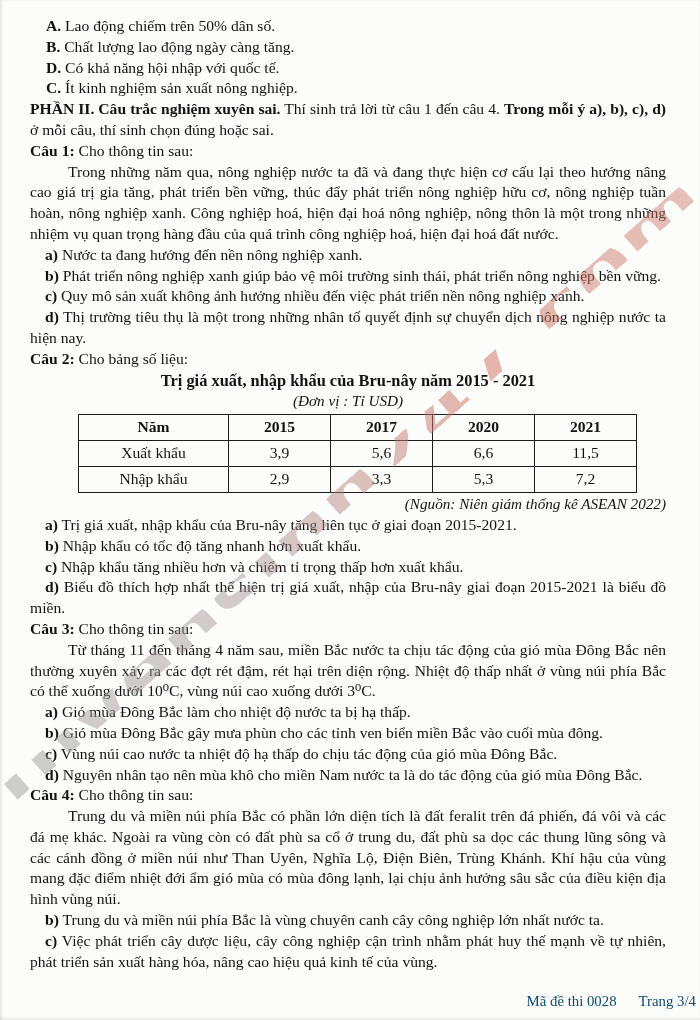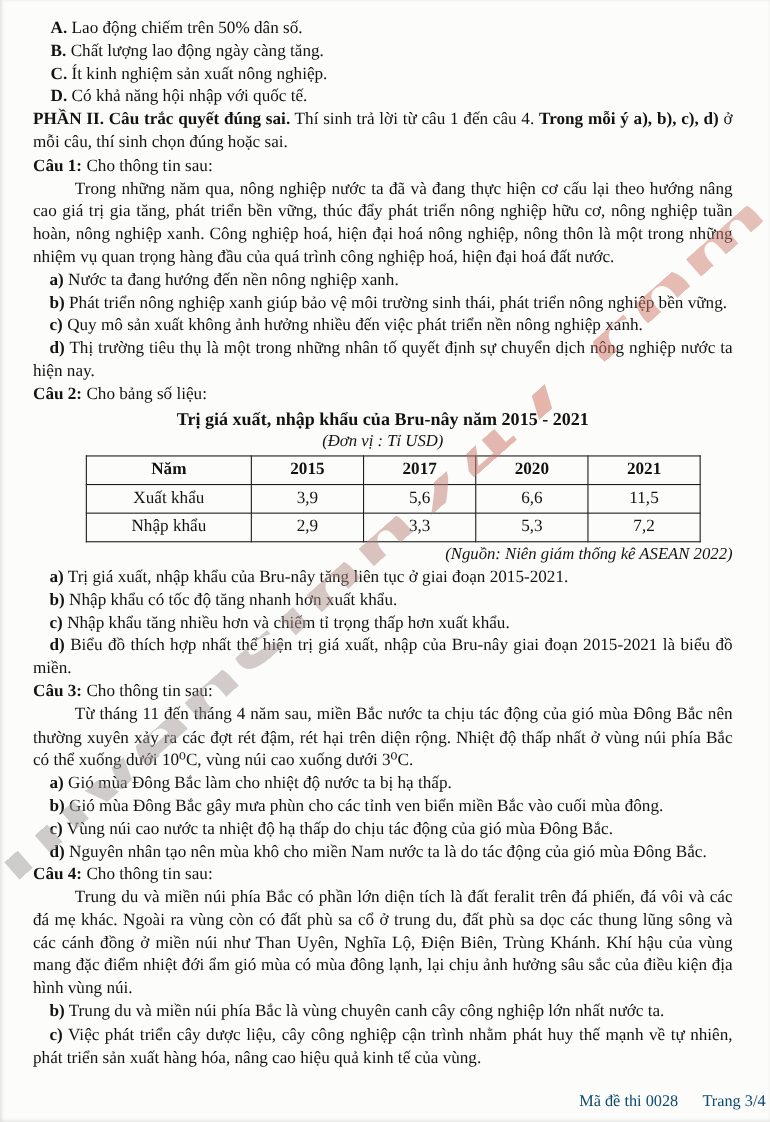--- a/index.html
+++ b/index.html
@@ -56,24 +56,24 @@
 <body>
 
 <div class="page-edge"></div>
 
 <div class="watermark">Tuyensinh247.com</div>
 
 <div class="content">
 
   <p class="abc"><span class="b">A.</span><span> Lao động chiếm trên 50% dân số.</span></p>
   <p class="abc"><span class="b">B.</span><span> Chất lượng lao động ngày càng tăng.</span></p>
+  <p class="abc"><span class="b">D.</span><span> Có khả năng hội nhập với quốc tế.</span></p>
   <p class="abc"><span class="b">C.</span><span> Ít kinh nghiệm sản xuất nông nghiệp.</span></p>
-  <p class="abc"><span class="b">D.</span><span> Có khả năng hội nhập với quốc tế.</span></p>
 
-  <p class="justify"><span class="b">PHẦN II. Câu trắc quyết đúng sai.</span><span> Thí sinh trả lời từ câu 1 đến câu 4. </span><span class="b">Trong mỗi ý a), b), c), </span><span class="b">d)</span><span> ở mỗi câu, thí sinh chọn đúng hoặc sai.</span></p>
+  <p class="justify"><span class="b">PHẦN II. Câu trắc nghiệm xuyên sai.</span><span> Thí sinh trả lời từ câu 1 đến câu 4. </span><span class="b">Trong mỗi ý a), b), c), </span><span class="b">d)</span><span> ở mỗi câu, thí sinh chọn đúng hoặc sai.</span></p>
 
   <p class="qline"><span class="b">Câu 1:</span><span> Cho thông tin sau:</span></p>
   <p class="para justify">Trong những năm qua, nông nghiệp nước ta đã và đang thực hiện cơ cấu lại theo hướng nâng cao giá trị gia tăng, phát triển bền vững, thúc đẩy phát triển nông nghiệp hữu cơ, nông nghiệp tuần hoàn, nông nghiệp xanh. Công nghiệp hoá, hiện đại hoá nông nghiệp, nông thôn là một trong những nhiệm vụ quan trọng hàng đầu của quá trình công nghiệp hoá, hiện đại hoá đất nước.</p>
   <p class="opt justify"><span class="b">a)</span><span> Nước ta đang hướng đến nền nông nghiệp xanh.</span></p>
   <p class="opt justify"><span class="b">b)</span><span> Phát triển nông nghiệp xanh giúp bảo vệ môi trường sinh thái, phát triển nông nghiệp bền vững.</span></p>
   <p class="opt justify"><span class="b">c)</span><span> Quy mô sản xuất không ảnh hưởng nhiều đến việc phát triển nền nông nghiệp xanh.</span></p>
   <p class="opt justify"><span class="b">d)</span><span> Thị trường tiêu thụ là một trong những nhân tố quyết định sự chuyển dịch nông nghiệp nước ta hiện nay.</span></p>
 
   <p class="qline"><span class="b">Câu 2:</span><span> Cho bảng số liệu:</span></p>
   <p class="tbl-title">Trị giá xuất, nhập khẩu của Bru-nây năm  2015 - 2021</p>

